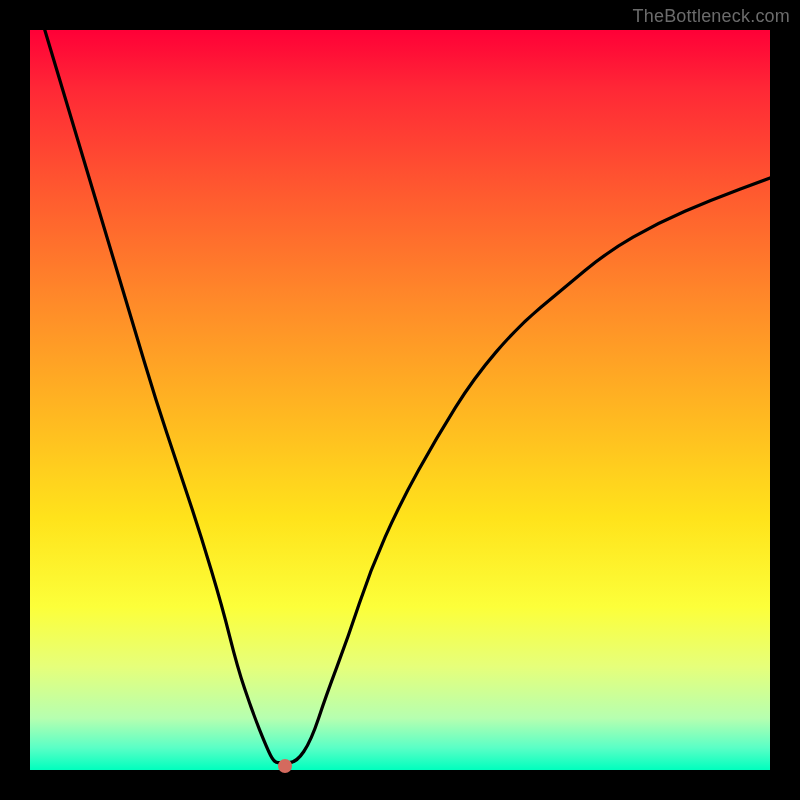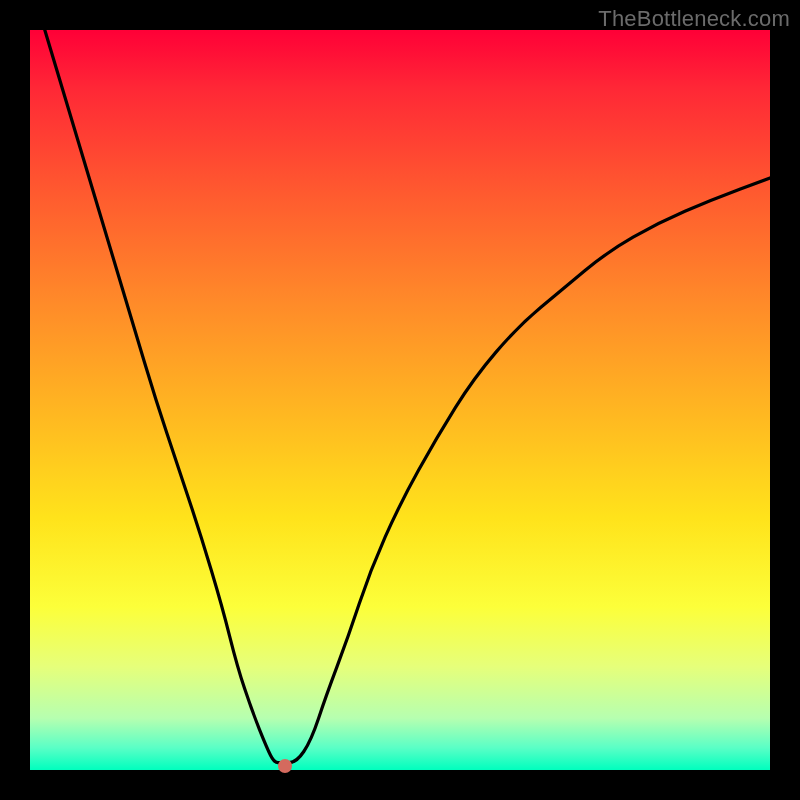--- a/index.html
+++ b/index.html
@@ -29,21 +29,21 @@
       #b6ffb0 93%,
       #5affc6 97%,
       #00ffbe 100%
     );
   }
   .watermark {
     position: absolute;
     top: 6px;
     right: 10px;
     color: #6b6b6b;
-    font-size: 22px;
+    font-size: 18px;
     font-weight: 500;
     letter-spacing: 0.2px;
     z-index: 5;
   }
   svg.curve {
     position: absolute;
     left: 0;
     top: 0;
     width: 740px;
     height: 740px;

